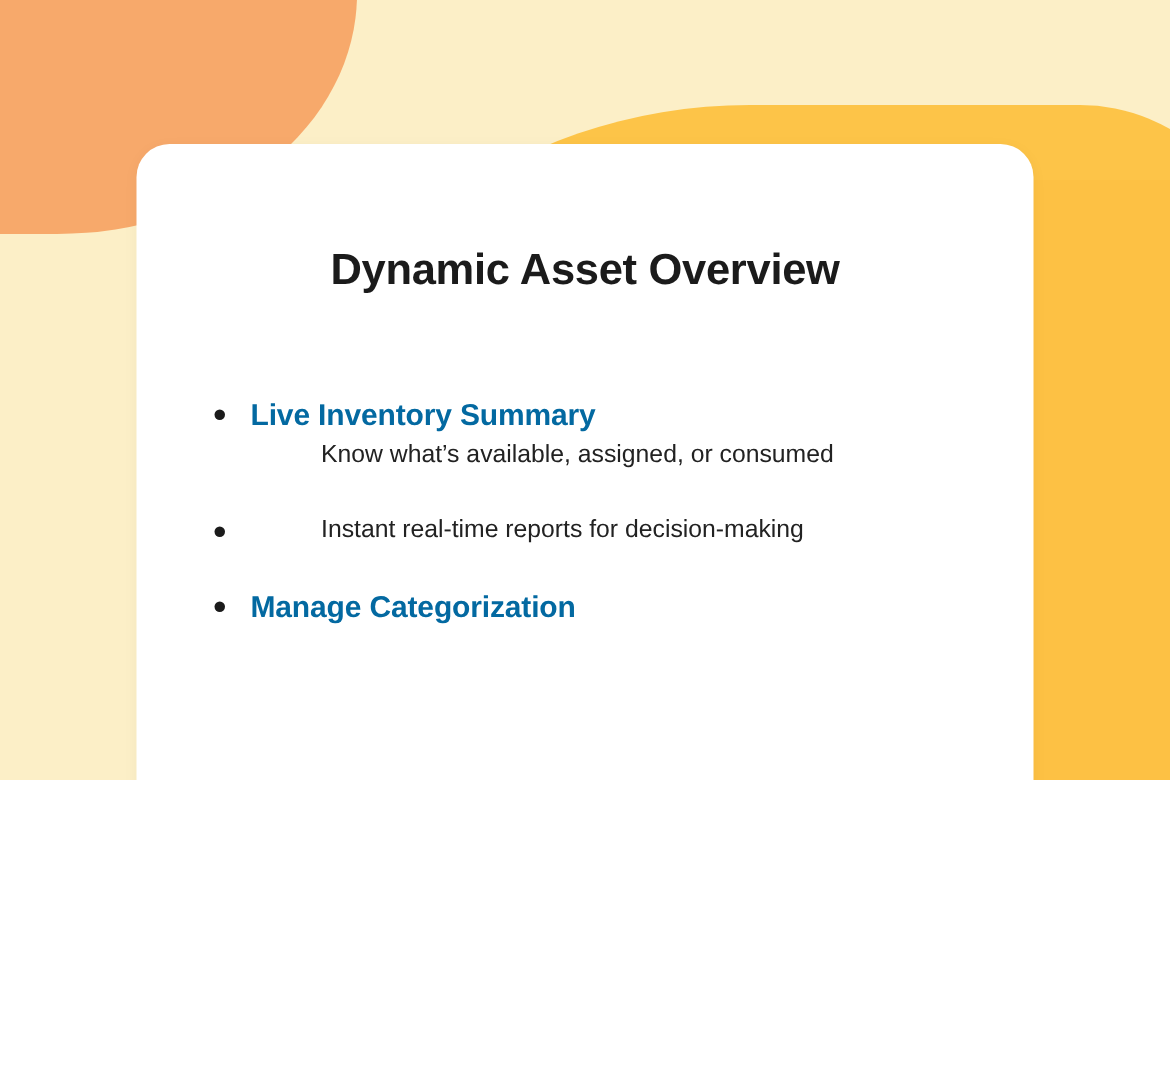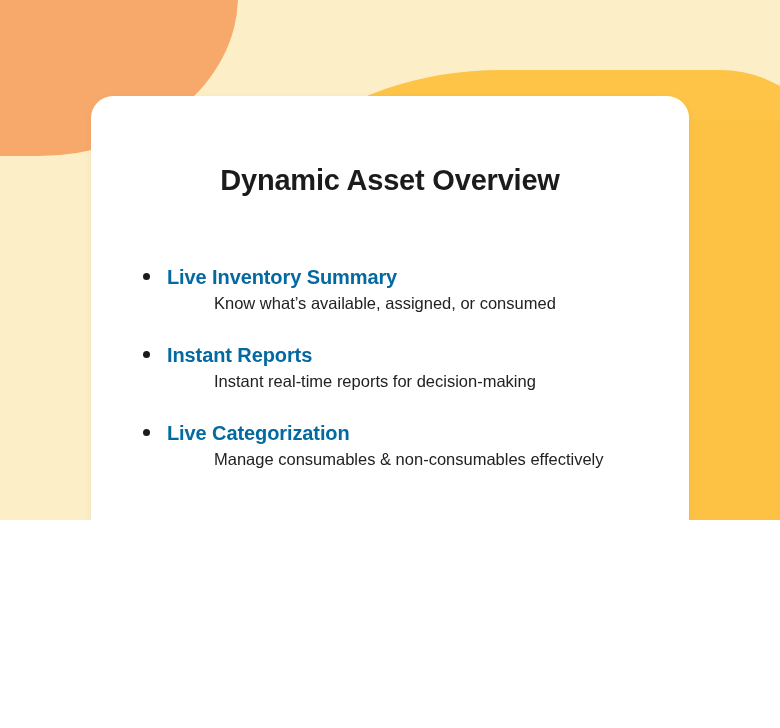--- a/index.html
+++ b/index.html
@@ -135,25 +135,23 @@
     <ul class="feature-list">
 
       <li class="feature-item">
         <span class="bullet"></span>
         <div class="feature-heading">Live Inventory Summary</div>
         <div class="feature-desc">Know what’s available, assigned, or consumed</div>
       </li>
 
       <li class="feature-item">
         <span class="bullet"></span>
-        <div class="feature-heading">Instant Reports</div>
         <div class="feature-desc">Instant real-time reports for decision-making</div>
       </li>
 
       <li class="feature-item">
         <span class="bullet"></span>
-        <div class="feature-heading">Live Categorization</div>
-        <div class="feature-desc">Manage consumables &amp; non-consumables effectively</div>
+        <div class="feature-heading">Manage Categorization</div>
       </li>
 
     </ul>
   </div>
 </div>
 
 </body></html>

